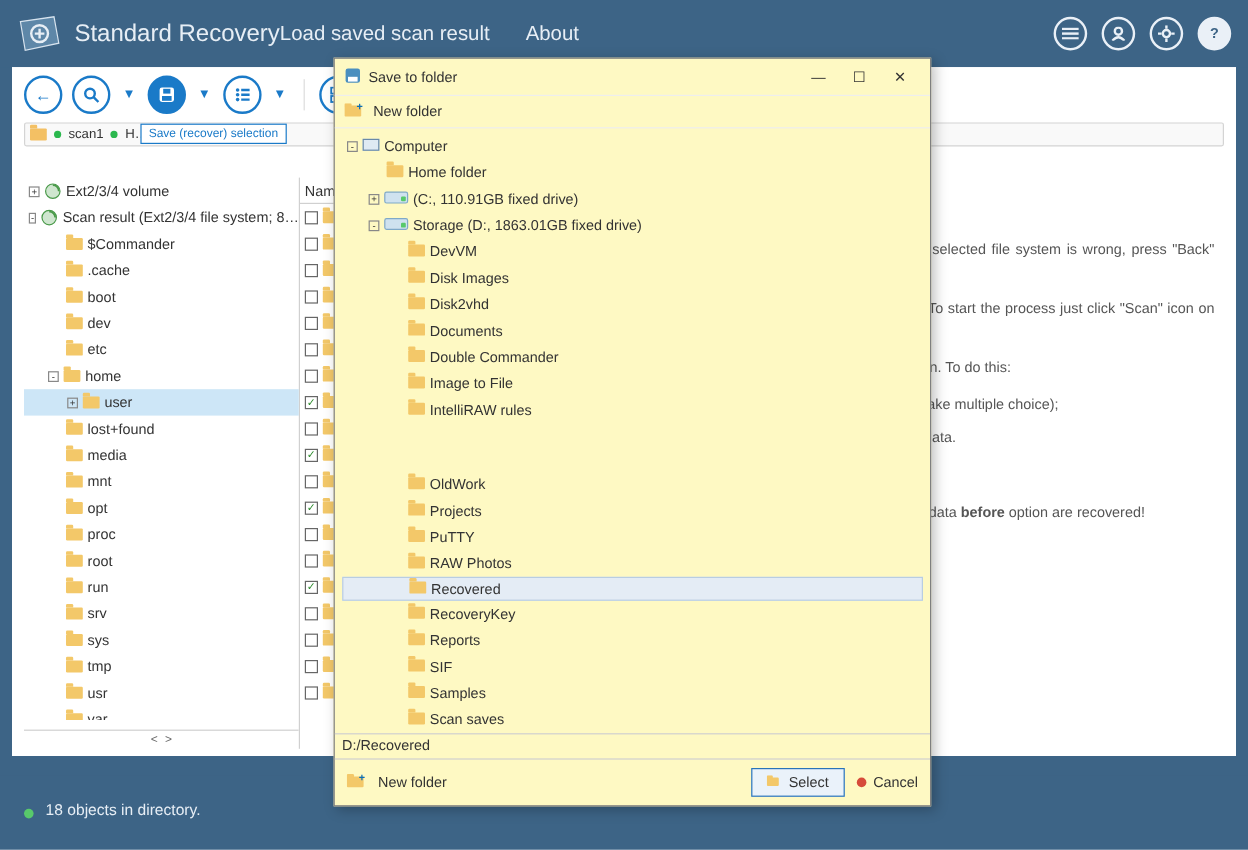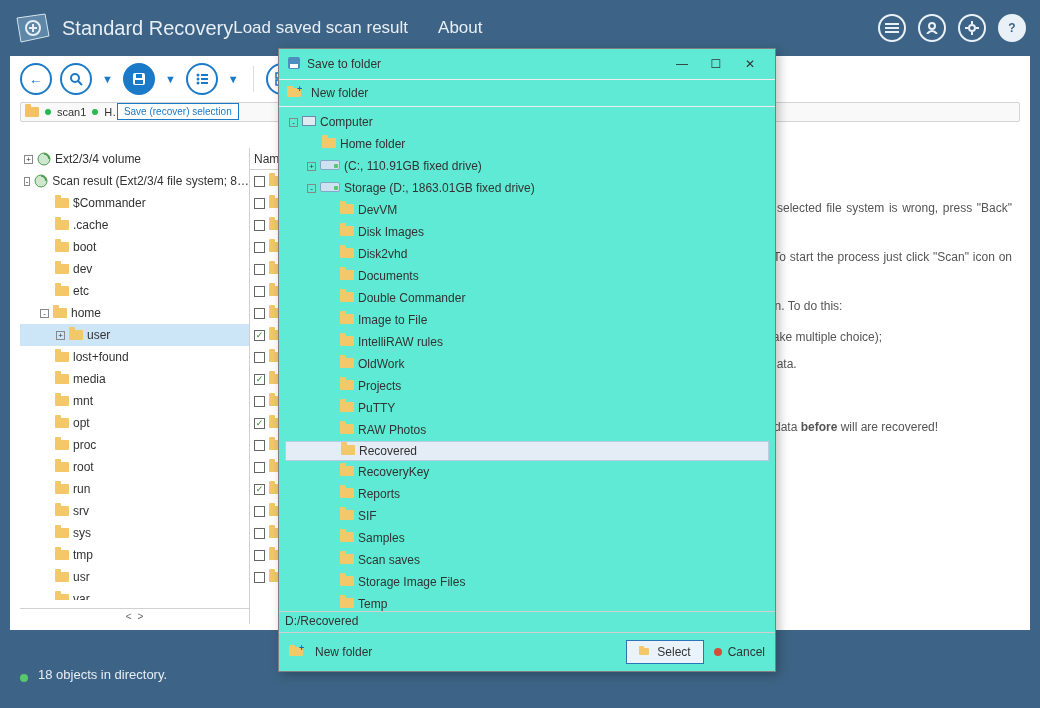--- a/index.html
+++ b/index.html
@@ -109,21 +109,21 @@
   
   .statusbar {
     position:absolute; left:0; right:0; bottom:0; height:62px; background:#3d6486;
     color:#e7eef5; display:flex; align-items:flex-end; padding: 0 20px 26px 20px;
     font-size:13px;
   }
   .st-dot { width:8px; height:8px; border-radius:50%; background:#58c96b; margin-right:10px; }
   
   .dialog {
     position:absolute; top:48px; left:278px; width:498px; height:624px;
-    background:#5eead4; border:1px solid #7f7f7f; box-shadow: 3px 3px 10px rgba(0,0,0,.25);
+    background:#fef9c3; border:1px solid #7f7f7f; box-shadow: 3px 3px 10px rgba(0,0,0,.25);
     z-index: 50; display:flex; flex-direction:column;
   }
   .dlg-title {
     height:30px; display:flex; align-items:center; padding:0 8px; font-size:12px;
   }
   .dlg-title .tt-icon { margin-right:6px; }
   .dlg-title .spacer { flex:1; }
   .winbtn { width:34px; height:20px; display:flex; align-items:center; justify-content:center; cursor:pointer; font-size:12px; }
   .dlg-newfolder {
     height:28px; display:flex; align-items:center; padding:0 8px; gap:8px; border-top:1px solid #eee; border-bottom:1px solid #eee;
@@ -455,21 +455,21 @@
       <h2>t to do next?</h2>
       <p>Revise contents of this file system. Make sure you have selected the correct storage. If selected file system is wrong, press "Back" button (the leftmost in the toolbar) to return to the file system/storages selection.</p>
       <p>Explore file system to check if data you are looking for is there. If it is not, start the scan. To start the process just click "Scan" icon on the toolbar.</p>
       <p>After the data is found, you may "Save" (or "Recover") the data to a safe accessible location. To do this:</p>
       <ul>
         <li>Select files and folders on the right-side list panel (you may hold 'Ctrl' or 'Shift' key to make multiple choice);</li>
         <li>Press "Save" button in the toolbar or use "Save..." context menu option to start saving data.</li>
       </ul>
       <p><span class="link"> to save data to a network storage?</span></p>
       <p>
-        <span class="warnred"><b>! </b></span><span>Do not try saving </span><b>deleted</b><span> files to file system … deleted from. This will lead to </span><span class="link">irreversible</span><span> data </span><b>before</b><span> will are recovered!</span>
+        <span class="warnred"><b>! </b></span><span>Do not try saving </span><b>deleted</b><span> files to file system … deleted from. This will lead to </span><span class="link">irreversible</span><span> data </span><b>before</b><span> option are recovered!</span>
       </p>
     </div>
   </div>
 </div>
 
 <div class="statusbar">
   <span class="st-dot"></span>
   <span>18 objects in directory.</span>
 </div>
 
@@ -546,21 +546,21 @@
       <div class="drow" style="padding-left: 40px;">
         <span class="tblank"></span>
         <span><span class="f-ico"></span></span>
         <span>Image to File</span>
       </div>
       <div class="drow" style="padding-left: 40px;">
         <span class="tblank"></span>
         <span><span class="f-ico"></span></span>
         <span>IntelliRAW rules</span>
       </div>
-      <div class="drow" style="padding-left: 40px;">
+      <div class="drow" style="padding-left: 40px; margin-top: 40px;">
         <span class="tblank"></span>
         <span><span class="f-ico"></span></span>
         <span>OldWork</span>
       </div>
       <div class="drow" style="padding-left: 40px;">
         <span class="tblank"></span>
         <span><span class="f-ico"></span></span>
         <span>Projects</span>
       </div>
       <div class="drow" style="padding-left: 40px;">

